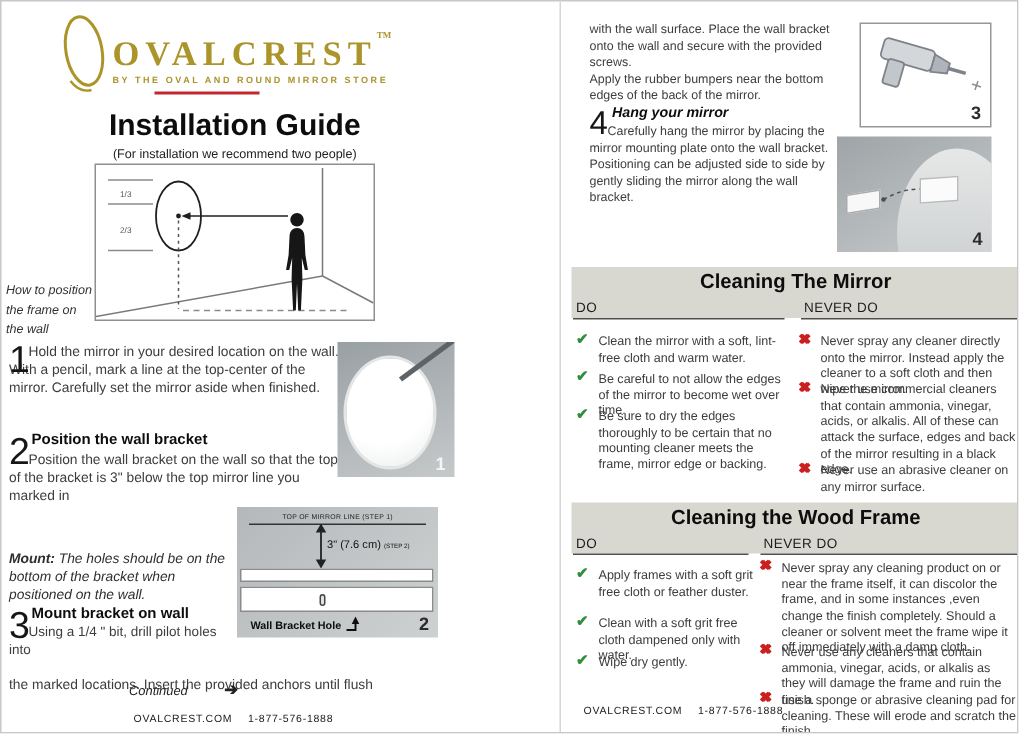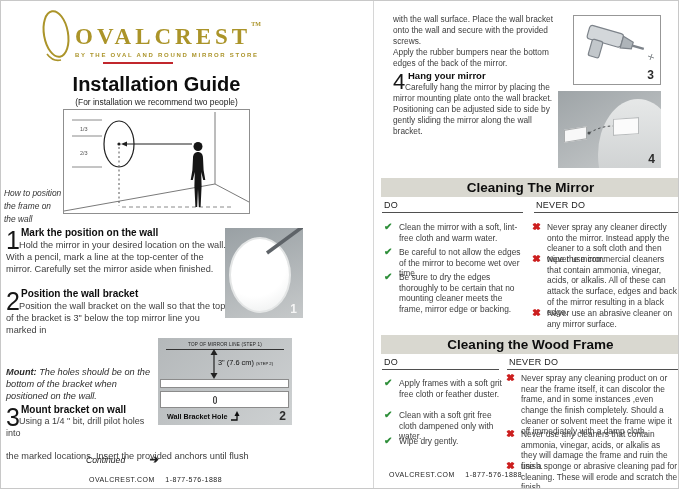--- a/index.html
+++ b/index.html
@@ -69,24 +69,24 @@
                background:linear-gradient(#e6e8e8,#c3c6c7); }
   #fig4-plate { position:absolute; left:55px; top:27px; width:26px; height:17px; background:#fbfbfb; border:1px solid #b8bbbc; transform:skewY(-4deg); }
   #fig4-bracket { position:absolute; left:6px; top:37px; width:23px; height:13px; background:#f8f8f8; border:1px solid #a9acad; transform:skewY(-9deg); }
 
   
   .rp-body { font-size:8.3px; line-height:1.32; color:#3d3d3d; }
   #p1 { left:392px; top:13px; width:172px; }
   #p2 { left:392px; top:46px; width:172px; }
   #step4 { left:392px; top:69px; width:172px; }
   #step4 .step-num { font-size:22px; }
-  #step4 .step-head { font-size:9.5px; }
+  #step4 .step-head { font-size:9.5px;font-style:italic; }
   #step4 .step-body { font-size:8.3px; width:162px; text-indent:12px; }
 
-  .section-bar { left:380px; width:299px; height:19px; background:#d9d8d0; text-align:center;
+  .section-bar { left:380px; width:299px; height:34px; background:#d9d8d0; text-align:center;
                  font-size:13.5px; font-weight:bold; color:#0d0d0d; line-height:19px; }
   #bar-mirror { top:177px; }
   #bar-frame  { top:334px; }
   .col-head { font-size:9px; color:#1c1c1c; letter-spacing:0.3px; }
   .rule { height:1px; background:#4f4f4f; }
 
   .item { position:absolute; display:flex; gap:4px; font-size:8.4px; line-height:1.27; color:#3d3d3d; }
   .check-icon { color:#2f8f3a; font-size:10px; line-height:1; flex:0 0 11px; font-weight:bold; }
   .x-icon { color:#cc1f1f; font-size:9.5px; line-height:1; flex:0 0 11px; font-weight:bold; text-shadow:1px 0 0 #cc1f1f; }
 </style>
@@ -129,21 +129,20 @@
       <g fill="#161616">
         <circle cx="134" cy="36.5" r="4.5"></circle>
         <path d="M129,48 C129,44 131.2,42 134,42 C136.8,42 139,44 139,48 L139.6,60 L141.3,70 L139.2,70 L137.2,62 L137.6,76 L136.6,97 L134.8,97 L134,79 L133.2,97 L131.4,97 L130.4,76 L130.8,62 L128.8,70 L126.7,70 L128.4,60 Z"></path>
       </g>
     </svg>
   </div>
   <div class="abs diagram-caption">How to position the frame on the wall</div>
 
   <div class="step" style="left:5px; top:226px; width:224px;">
     <div class="step-num">1</div>
-    <div class="step-head">Mark the position on the wall</div>
     <div class="step-body indent">Hold the mirror in your desired location on the wall. With a pencil, mark a line at the top-center of the mirror. Carefully set the mirror aside when finished.</div>
   </div>
 
   <div class="step" style="left:5px; top:287px; width:224px;">
     <div class="step-num">2</div>
     <div class="step-head">Position the wall bracket</div>
     <div class="step-body indent">Position the wall bracket on the wall so that the top of the bracket is 3" below the top mirror line you marked in</div>
   </div>
   <div class="abs note" style="left:5px; top:366px; width:152px;">
     <b>Mount:</b>

